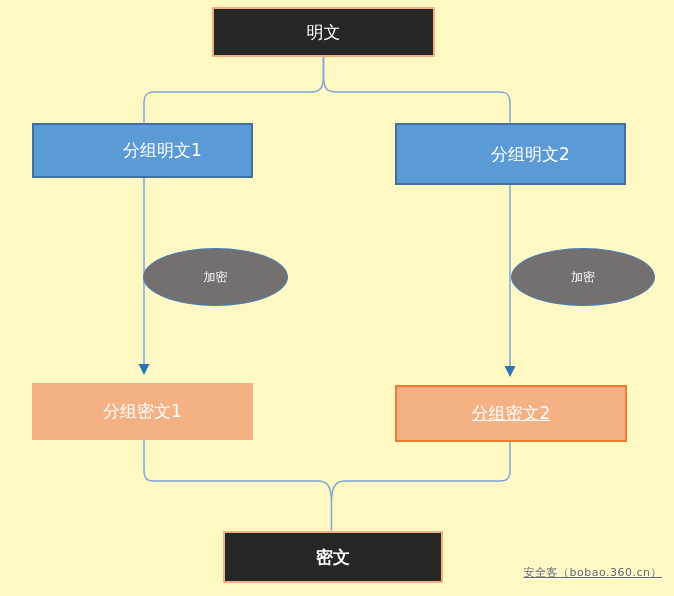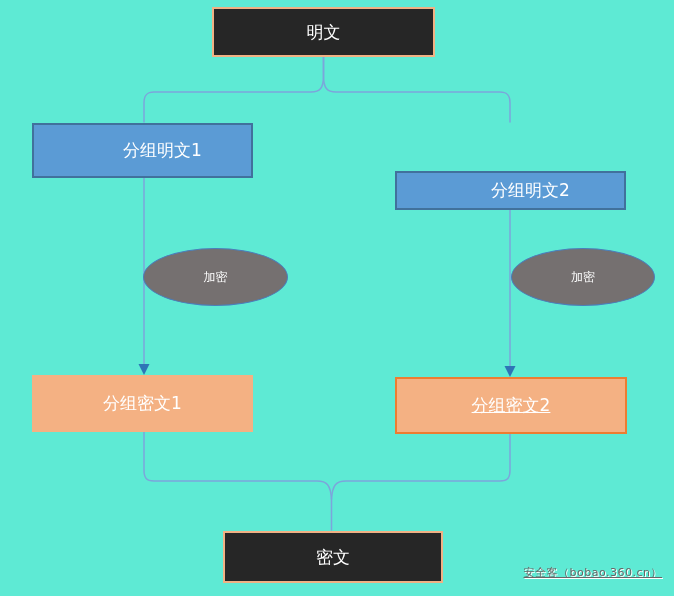--- a/index.html
+++ b/index.html
@@ -5,21 +5,21 @@
   html, body {
     margin: 0;
     padding: 0;
     background: #ffffff;
     font-family: "DejaVu Sans", "Liberation Sans", sans-serif;
   }
   #canvas {
     position: relative;
     width: 674px;
     height: 596px;
-    background: #5eead4;
+    background: #fef9c3;
     overflow: hidden;
   }
   #connector-layer {
     position: absolute;
     left: 0; top: 0;
     width: 674px; height: 596px;
     z-index: 1;
   }
   #connector-layer path.connector {
     fill: none;
@@ -47,39 +47,40 @@
     border: 2px solid var(--dark_box_border, #f0b184);
   }
   .blue-box {
     background: var(--blue_box_fill, #5b9bd5);
     border: 2px solid var(--blue_box_border, #41719c);
     padding-left: 40px;
   }
   .orange-box {
     background: var(--orange_box_fill, #f4b183);
     border: none;
+    margin-top: 8px;
   }
   .orange-box.bordered {
     border: 2px solid var(--orange_box_border, #ed7d31);
     text-decoration: underline;
   }
   .ellipse {
     background: var(--ellipse_fill, #757070);
     border: 1.5px solid var(--ellipse_border, #4a7ebb);
     border-radius: 50%;
     font-size: 12px;
   }
   #node-plaintext      { left: 212px; top: 7px;   width: 223px; height: 50px; }
   #node-block-plain-1  { left: 32px;  top: 123px; width: 221px; height: 55px; }
-  #node-block-plain-2  { left: 395px; top: 123px; width: 231px; height: 39px; margin-top: 48px; }
+  #node-block-plain-2  { left: 395px; top: 123px; width: 231px; height: 62px; }
   #node-encrypt-1      { left: 143px; top: 248px; width: 145px; height: 58px; }
   #node-encrypt-2      { left: 511px; top: 248px; width: 144px; height: 58px; }
   #node-block-cipher-1 { left: 32px;  top: 375px; width: 221px; height: 57px; }
   #node-block-cipher-2 { left: 395px; top: 377px; width: 232px; height: 57px; }
-  #node-ciphertext     { left: 223px; top: 531px; width: 220px; height: 52px; }
+  #node-ciphertext     { left: 223px; top: 531px; width: 220px; height: 52px; font-weight: bold; }
   #watermark {
     position: absolute;
     z-index: 3;
     right: 12px;
     top: 565px;
     font-size: 11px;
     color: #666666;
     text-shadow: 1px 1px 0 #ffffff;
     letter-spacing: 0.5px;
     text-decoration: underline;

